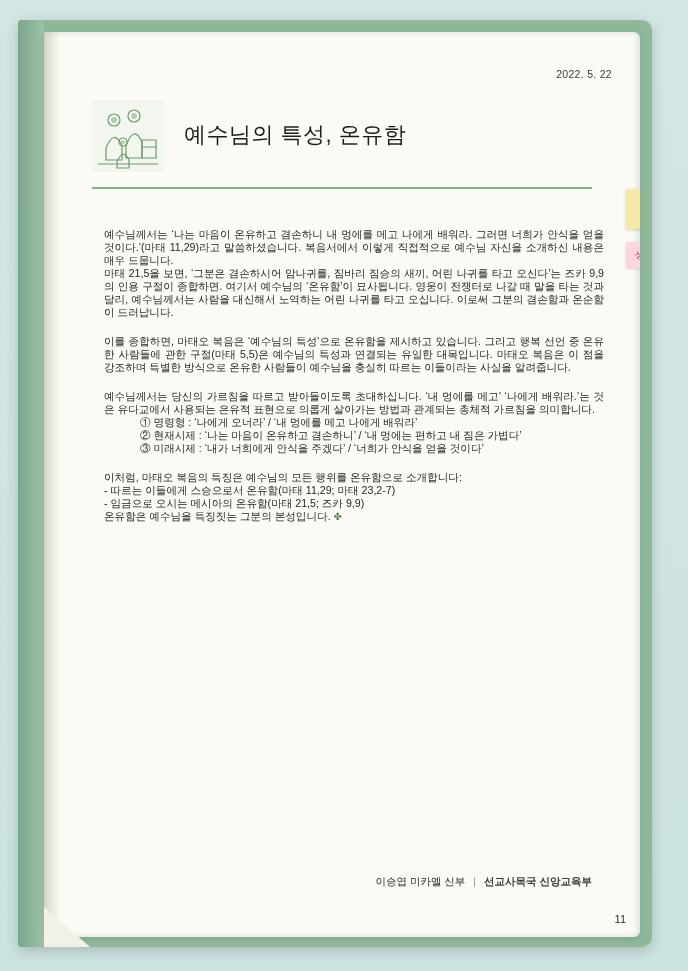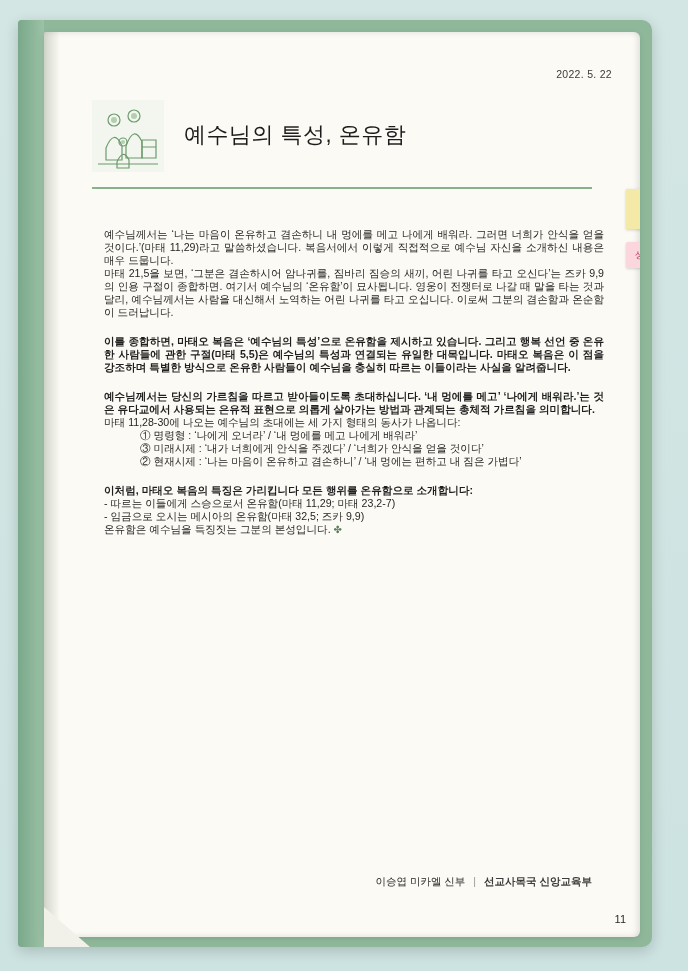--- a/index.html
+++ b/index.html
@@ -128,21 +128,20 @@
     font-size: 10.6px;
     line-height: 13px;
     color: #1f1f1f;
     text-align: justify;
   }
   .body-text p {
     margin: 0 0 0 0;
   }
   .body-text p.gap {
     margin-top: 16px;
-    font-weight: bold;
   }
   .list-indent {
     margin-left: 36px;
   }
   .list-indent div {
     margin: 0;
   }
   .dash-list div {
     margin: 0;
   }
@@ -227,30 +226,29 @@
       <div class="title-rule"></div>
 
       <div class="sticky-yellow"></div>
       <div class="sticky-pink">성경이야기</div>
 
       <div class="body-text">
         <p>예수님께서는 ‘나는 마음이 온유하고 겸손하니 내 멍에를 메고 나에게 배워라. 그러면 너희가 안식을 얻을 것이다.’(마태 11,29)라고 말씀하셨습니다. 복음서에서 이렇게 직접적으로 예수님 자신을 소개하신 내용은 매우 드뭅니다.</p>
         <p>마태 21,5을 보면, ‘그분은 겸손하시어 암나귀를, 짐바리 짐승의 새끼, 어린 나귀를 타고 오신다’는 즈카 9,9의 인용 구절이 종합하면. 여기서 예수님의 ‘온유함’이 묘사됩니다. 영웅이 전쟁터로 나갈 때 말을 타는 것과 달리, 예수님께서는 사람을 대신해서 노역하는 어린 나귀를 타고 오십니다. 이로써 그분의 겸손함과 온순함이 드러납니다.</p>
         <p class="gap">이를 종합하면, 마태오 복음은 ‘예수님의 특성’으로 온유함을 제시하고 있습니다. 그리고 행복 선언 중 온유한 사람들에 관한 구절(마태 5,5)은 예수님의 특성과 연결되는 유일한 대목입니다. 마태오 복음은 이 점을 강조하며 특별한 방식으로 온유한 사람들이 예수님을 충실히 따르는 이들이라는 사실을 알려줍니다.</p>
         <p class="gap">예수님께서는 당신의 가르침을 따르고 받아들이도록 초대하십니다. ‘내 멍에를 메고’ ‘나에게 배워라.’는 것은 유다교에서 사용되는 은유적 표현으로 의롭게 살아가는 방법과 관계되는 총체적 가르침을 의미합니다.</p>
-        <p>마태 11,28-30에 나오는 예수님의 초대에는 세 가지 형태의 동사가 나옵니다:</p>
         <div class="list-indent">
           <div>① 명령형 : ‘나에게 오너라’ / ‘내 멍에를 메고 나에게 배워라’</div>
+          <div>② 현재시제 : ‘나는 마음이 온유하고 겸손하니’ / ‘내 멍에는 편하고 내 짐은 가볍다’</div>
           <div>③ 미래시제 : ‘내가 너희에게 안식을 주겠다’ / ‘너희가 안식을 얻을 것이다’</div>
-          <div>② 현재시제 : ‘나는 마음이 온유하고 겸손하니’ / ‘내 멍에는 편하고 내 짐은 가볍다’</div>
         </div>
-        <p class="gap">이처럼, 마태오 복음의 특징은 가리킵니다 모든 행위를 온유함으로 소개합니다:</p>
+        <p class="gap">이처럼, 마태오 복음의 특징은 예수님의 모든 행위를 온유함으로 소개합니다:</p>
         <div class="dash-list">
           <div>- 따르는 이들에게 스승으로서 온유함(마태 11,29; 마태 23,2-7)</div>
-          <div>- 임금으로 오시는 메시아의 온유함(마태 32,5; 즈카 9,9)</div>
+          <div>- 임금으로 오시는 메시아의 온유함(마태 21,5; 즈카 9,9)</div>
         </div>
         <p>
           <span>온유함은 예수님을 특징짓는 그분의 본성입니다.</span>
           <span class="cross-mark">✤</span>
         </p>
       </div>
 
       <div class="footer">
         <span>이승엽 미카엘 신부</span>
         <span class="sep">|</span>

